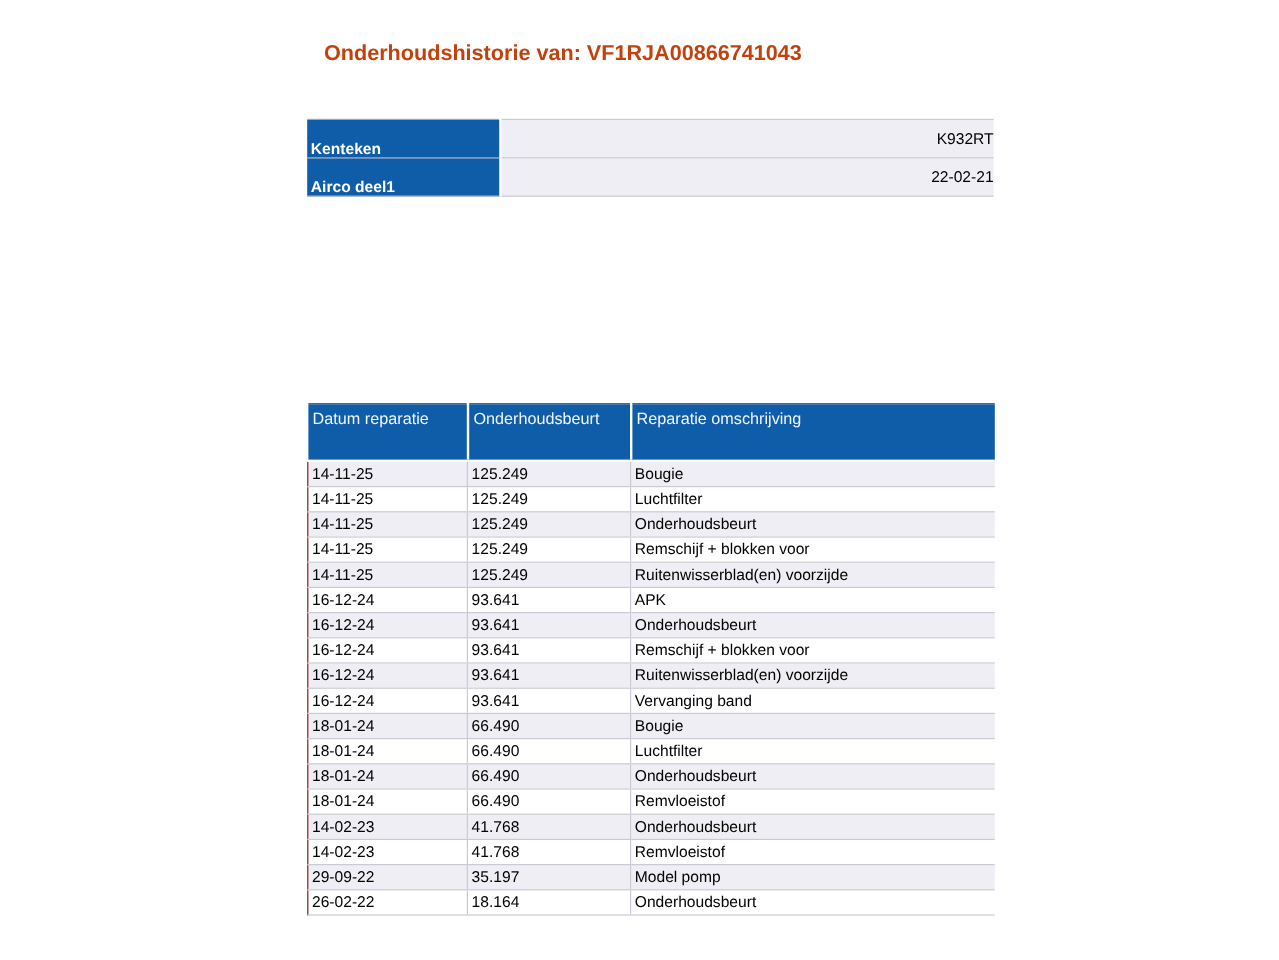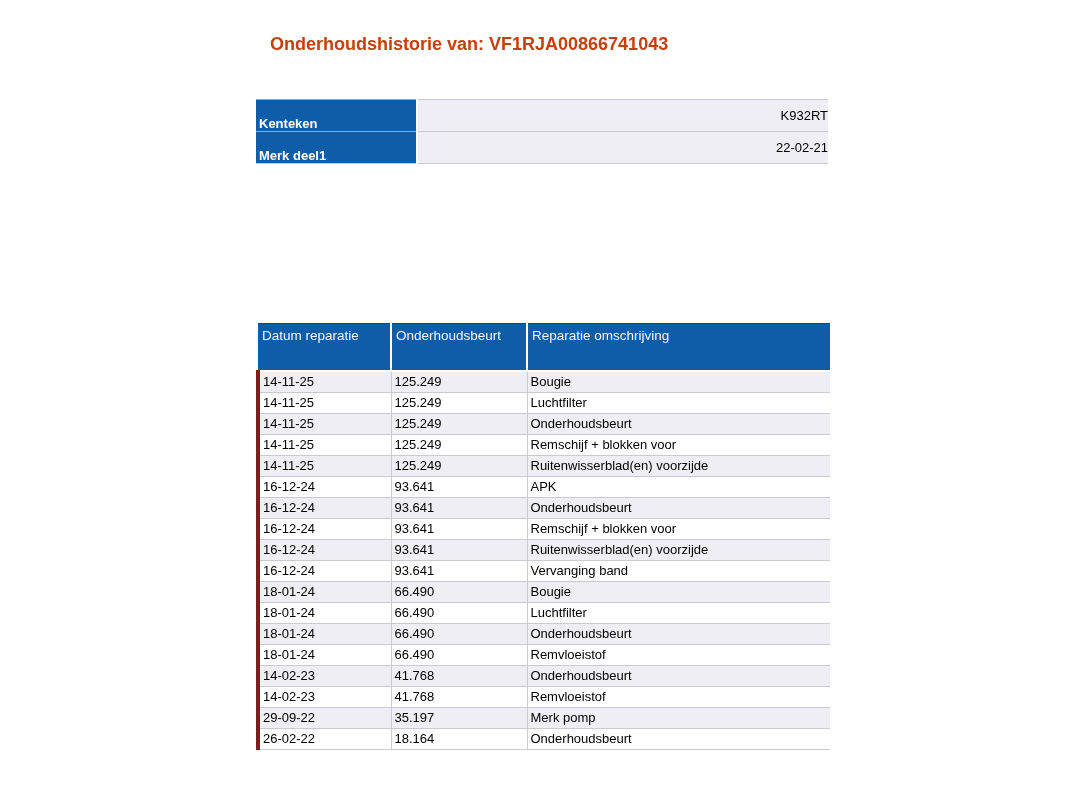--- a/index.html
+++ b/index.html
@@ -63,21 +63,21 @@
   }
   .info-table tr:last-child th.info-label,
   .info-table tr:last-child td.info-value {
     border-bottom: 1px solid var(--border);
   }
 
   
   .history-table {
     position: absolute;
     left: 256px;
-    top: 323px;
+    top: 336px;
     width: 572px;
   }
   .history-table col.c1 { width: 133px; }
   .history-table col.c2 { width: 136px; }
   .history-table col.c3 { width: 303px; }
   .history-table thead th {
     background: var(--blue);
     color: var(--header-text);
     font-size: 13.5px;
     font-weight: normal;
@@ -90,40 +90,40 @@
   }
   .history-table thead th + th { border-left: 2px solid #ffffff; }
   .history-table tbody td {
     font-size: 13px;
     line-height: 14px;
     padding: 3px 2px 3px 3px;
     border-bottom: 1px solid var(--border);
     white-space: nowrap;
     overflow: hidden;
   }
-  .history-table tbody td:first-child { border-left: 4px solid #7f1d1d; }
+  .history-table tbody td:first-child { border-left: 1px solid #7f1d1d; }
   .history-table tbody td + td { border-left: 1px solid var(--border); margin-left: 16px; }
   .history-table tbody tr:nth-child(odd) td { background: var(--stripe); }
   .history-table tbody tr:nth-child(even) td { background: #ffffff; }
 </style>
 </head>
 <body>
 
 <div class="page">
 
   <h1 class="title">Onderhoudshistorie van: VF1RJA00866741043</h1>
 
   <table class="info-table">
     <tbody id="info-body">
         <tr>
           <th class="info-label">Kenteken</th>
           <td class="info-value">K932RT</td>
         </tr>
         <tr>
-          <th class="info-label">Merk deel1</th>
+          <th class="info-label">Airco deel1</th>
           <td class="info-value">22-02-21</td>
         </tr>
       </tbody>
   </table>
 
   <table class="history-table">
     <colgroup>
         <col class="c1">
         <col class="c2">
         <col class="c3">
@@ -212,21 +212,21 @@
           <td>Onderhoudsbeurt</td>
         </tr>
         <tr>
           <td>14-02-23</td>
           <td>41.768</td>
           <td>Remvloeistof</td>
         </tr>
         <tr>
           <td>29-09-22</td>
           <td>35.197</td>
-          <td>Merk pomp</td>
+          <td>Model pomp</td>
         </tr>
         <tr>
           <td>26-02-22</td>
           <td>18.164</td>
           <td>Onderhoudsbeurt</td>
         </tr>
       </tbody>
   </table>
 
 </div>

